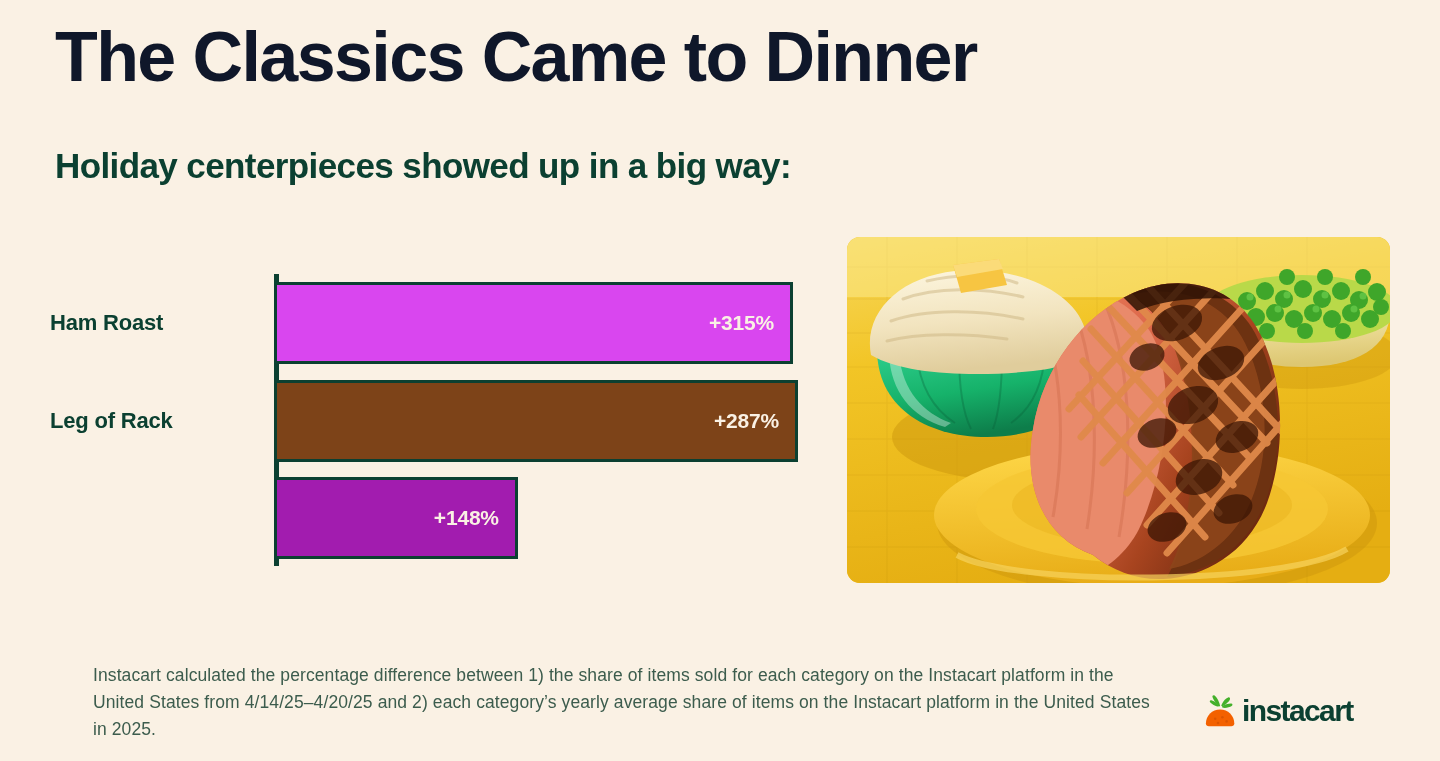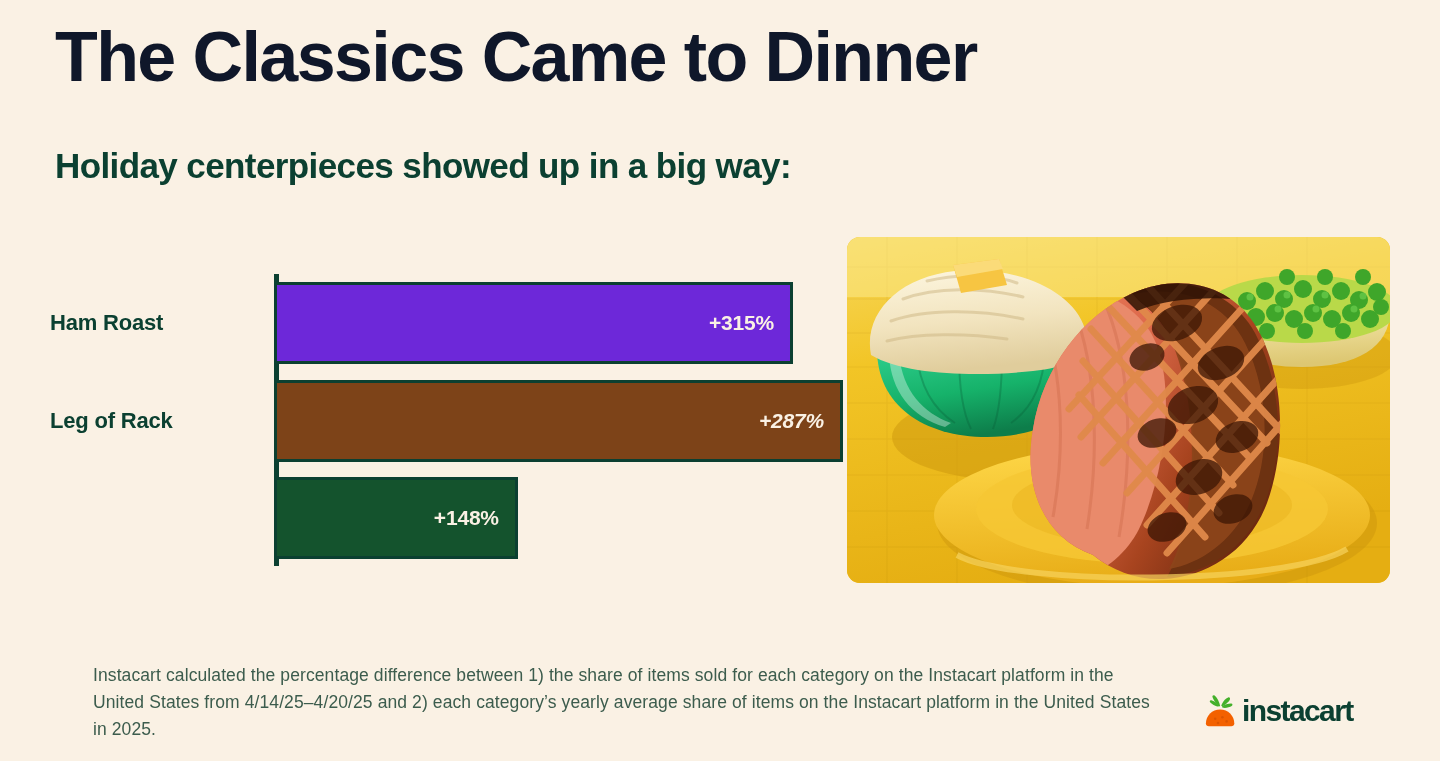--- a/index.html
+++ b/index.html
@@ -166,34 +166,34 @@
   <div class="subhead">Holiday centerpieces showed up in a big way:</div>
 
   <div class="chart">
 
     <div class="axis-line" style="background: rgb(11, 64, 49);"></div>
 
     <div class="rows">
 
       <div class="row row-0">
         <div class="cat-label">Ham Roast</div>
-        <div class="bar" id="bar-0" style="width: 519px; background: #6d28d9; border-color: rgb(11, 64, 49);">
+        <div class="bar" id="bar-0" style="width: 519px; background: #d946ef; border-color: rgb(11, 64, 49);">
           <span class="bar-value">+315%</span>
         </div>
       </div>
 
       <div class="row row-1">
         <div class="cat-label">Leg of Rack</div>
-        <div class="bar" id="bar-1" style="width: 569px; background: rgb(125, 67, 24); border-color: rgb(11, 64, 49); font-style: italic;">
+        <div class="bar" id="bar-1" style="width: 524px; background: rgb(125, 67, 24); border-color: rgb(11, 64, 49);">
           <span class="bar-value">+287%</span>
         </div>
       </div>
 
       <div class="row row-2">
-        <div class="bar" id="bar-2" style="width: 243.848px; background: #14532d; border-color: rgb(11, 64, 49);">
+        <div class="bar" id="bar-2" style="width: 243.848px; background: #a21caf; border-color: rgb(11, 64, 49);">
           <span class="bar-value">+148%</span>
         </div>
       </div>
 
     </div>
   </div>
 
   <div class="photo">
     <svg width="543" height="346" viewBox="0 0 543 346" xmlns="http://www.w3.org/2000/svg">
       <defs>

